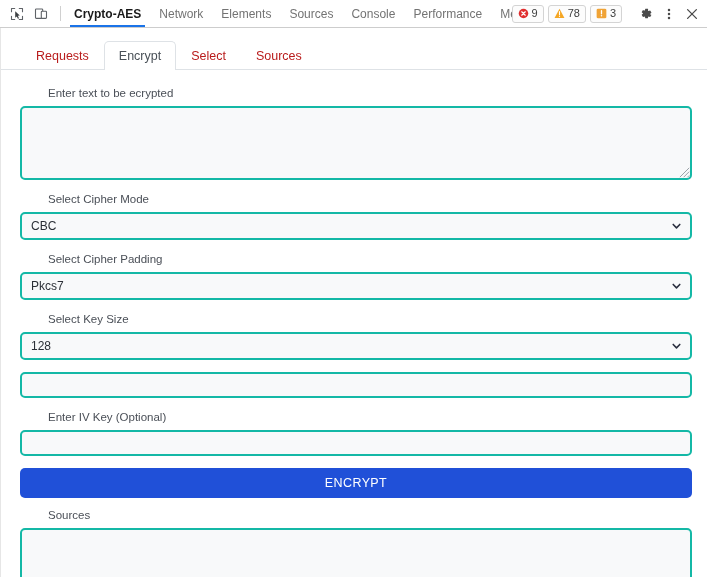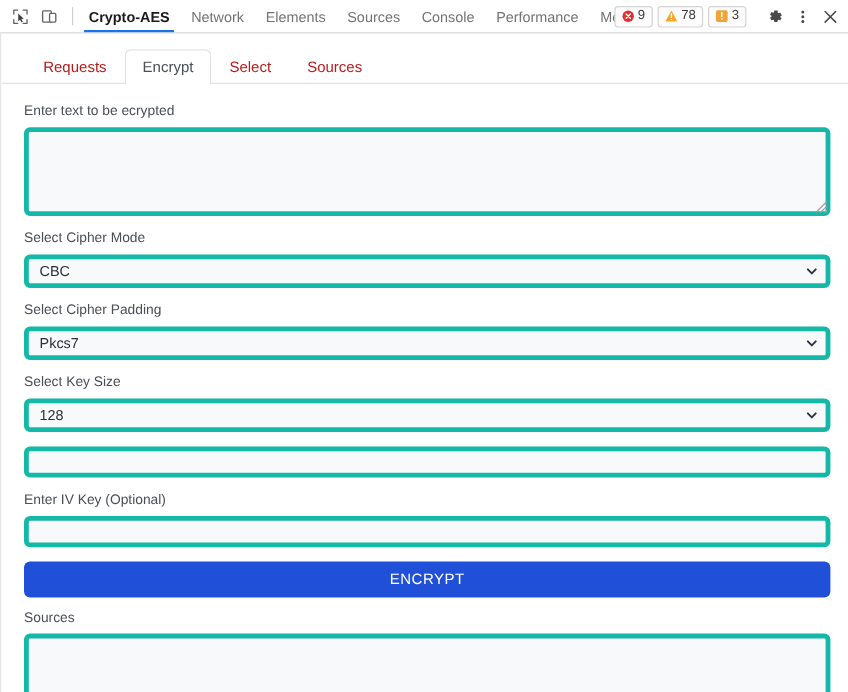--- a/index.html
+++ b/index.html
@@ -148,26 +148,27 @@
 
   .form-area {
     padding: 16px 16px 0 19px;
   }
 
   .field-label {
     font-size: 11.5px;
     color: #4a4f57;
     margin-bottom: 5px;
     line-height: 1.3;
+    margin-left: 28px;
   }
 
   .ctrl {
     width: 672px;
     background: #f8f9fa;
-    border: 4px solid #14b8a6;
+    border: 2px solid #14b8a6;
     border-radius: 5px;
     font-family: "Liberation Sans", sans-serif;
     font-size: 12px;
     color: #2b2f36;
     outline: none;
     display: block;
   }
 
   textarea.ctrl {
     resize: none;

